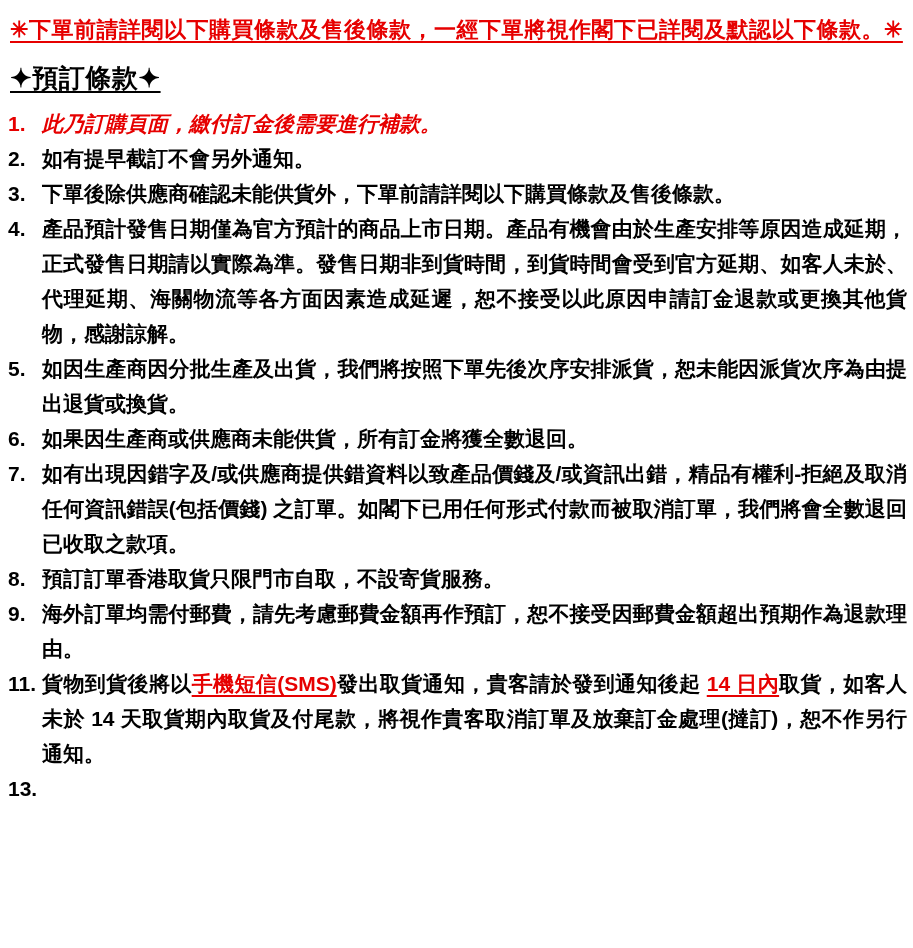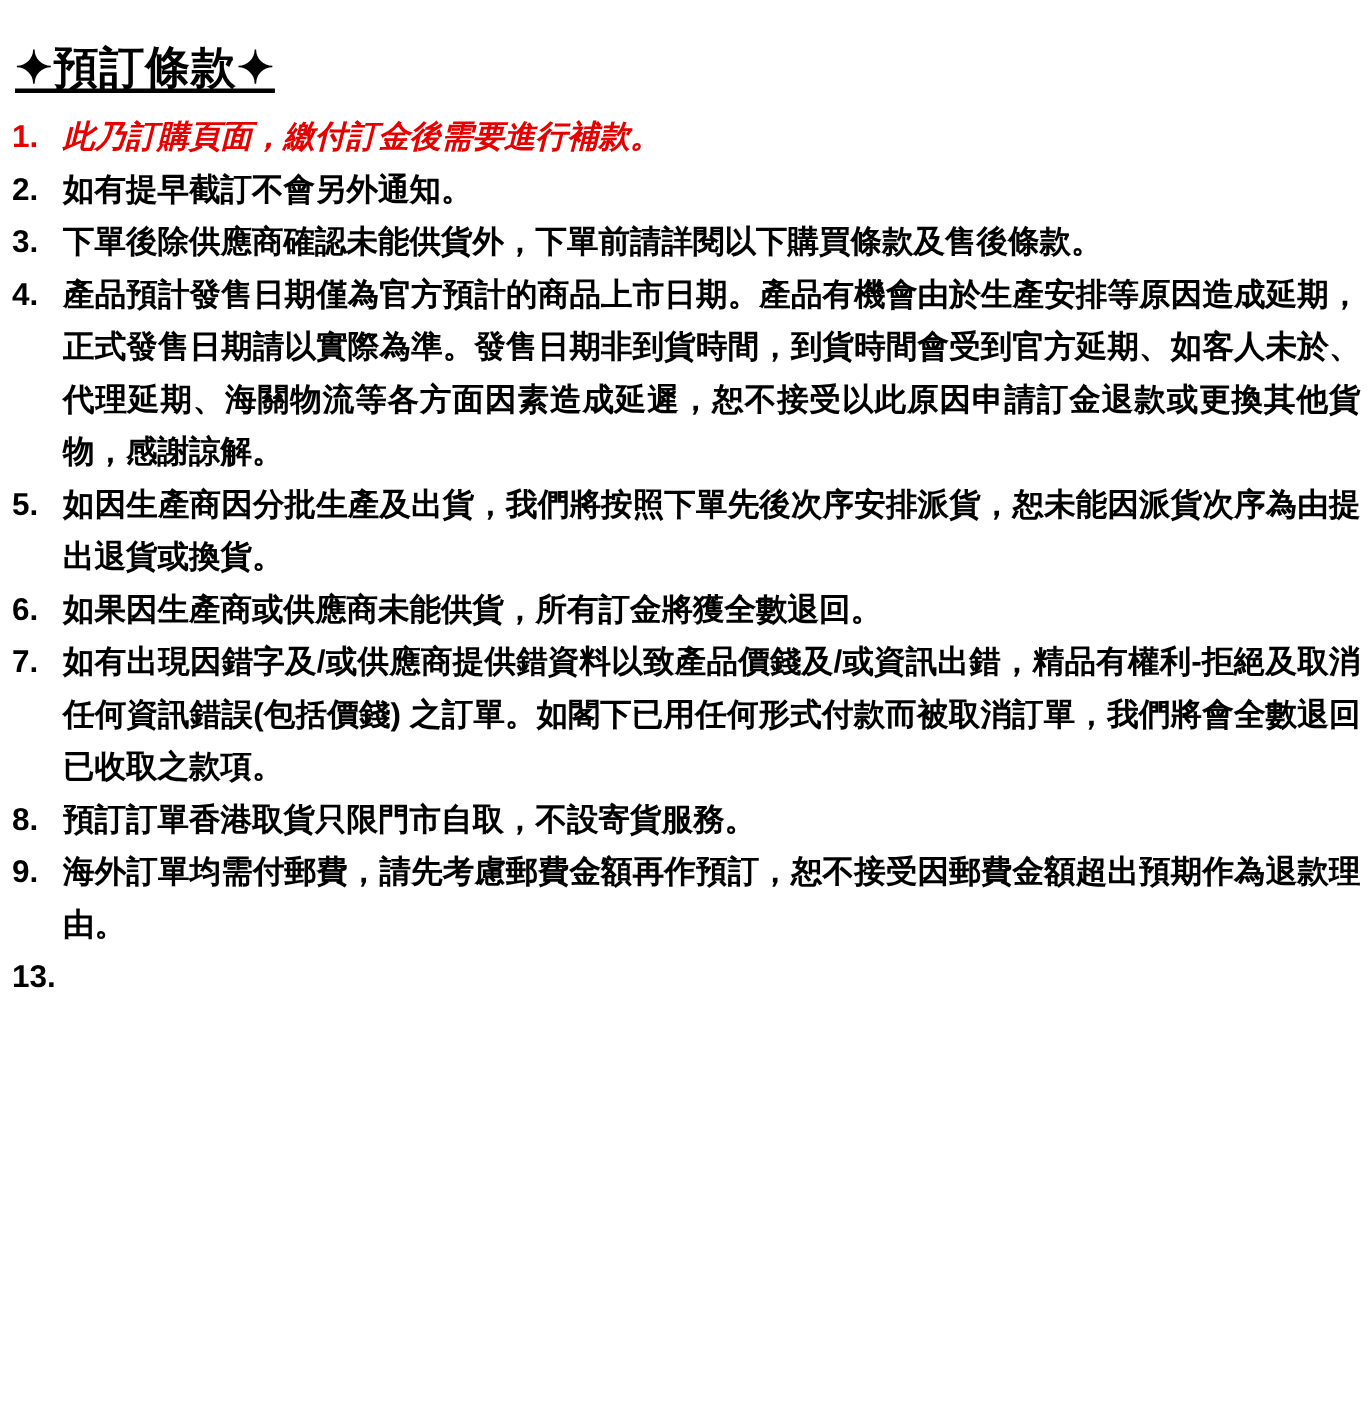--- a/index.html
+++ b/index.html
@@ -21,21 +21,21 @@
     color: var(--red, #e60000);
     font-size: 22px;
     line-height: 28px;
     text-decoration: underline;
     text-underline-offset: 4px;
     margin: 4px 2px 0 2px;
     letter-spacing: 0.5px;
   }
   .section-title {
     color: #000000;
-    font-size: 30px;
+    font-size: 26px;
     line-height: 26px;
     text-decoration: underline;
     text-underline-offset: 4px;
     margin: 21px 2px 14px 2px;
     letter-spacing: 0.5px;
   }
   ol.terms {
     list-style: none;
     margin: 15px 0 0 0;
     padding: 0;
@@ -65,20 +65,21 @@
   .seg-red-underline {
     color: var(--red, #e60000);
     text-decoration: underline;
     text-underline-offset: 4px;
   }
 </style>
 </head>
 <body style="background: rgb(255, 255, 255);">
 
 <div class="page">
+  <div class="top-notice">✳下單前請詳閱以下購買條款及售後條款，一經下單將視作閣下已詳閱及默認以下條款。✳</div>
 
   <div class="section-title">✦預訂條款✦</div>
 
   <ol class="terms">
       <li class="term red-item">
         <span class="num">1.</span>
         <span class="body"><span class="seg-red">此乃訂購頁面，繳付訂金後需要進行補款。</span></span>
       </li>
       <li class="term">
         <span class="num">2.</span>
@@ -106,17 +107,21 @@
       </li>
       <li class="term">
         <span class="num">8.</span>
         <span class="body"><span class="">預訂訂單香港取貨只限門市自取，不設寄貨服務。</span></span>
       </li>
       <li class="term">
         <span class="num">9.</span>
         <span class="body"><span class="">海外訂單均需付郵費，請先考慮郵費金額再作預訂，恕不接受因郵費金額超出預期作為退款理由。</span></span>
       </li>
       <li class="term">
+        <span class="num">11.</span>
+        <span class="body"><span class="">貨物到貨後將以</span><span class="seg-red-underline">手機短信(SMS)</span><span class="">發出取貨通知，貴客請於發到通知後起 </span><span class="seg-red-underline">14 日內</span><span class="">取貨，如客人未於 14 天取貨期內取貨及付尾款，將視作貴客取消訂單及放棄訂金處理(撻訂)，恕不作另行通知。</span></span>
+      </li>
+      <li class="term">
         <span class="num">13.</span>
         <span class="body"></span>
       </li>
     </ol>
 </div>
 
 </body></html>

